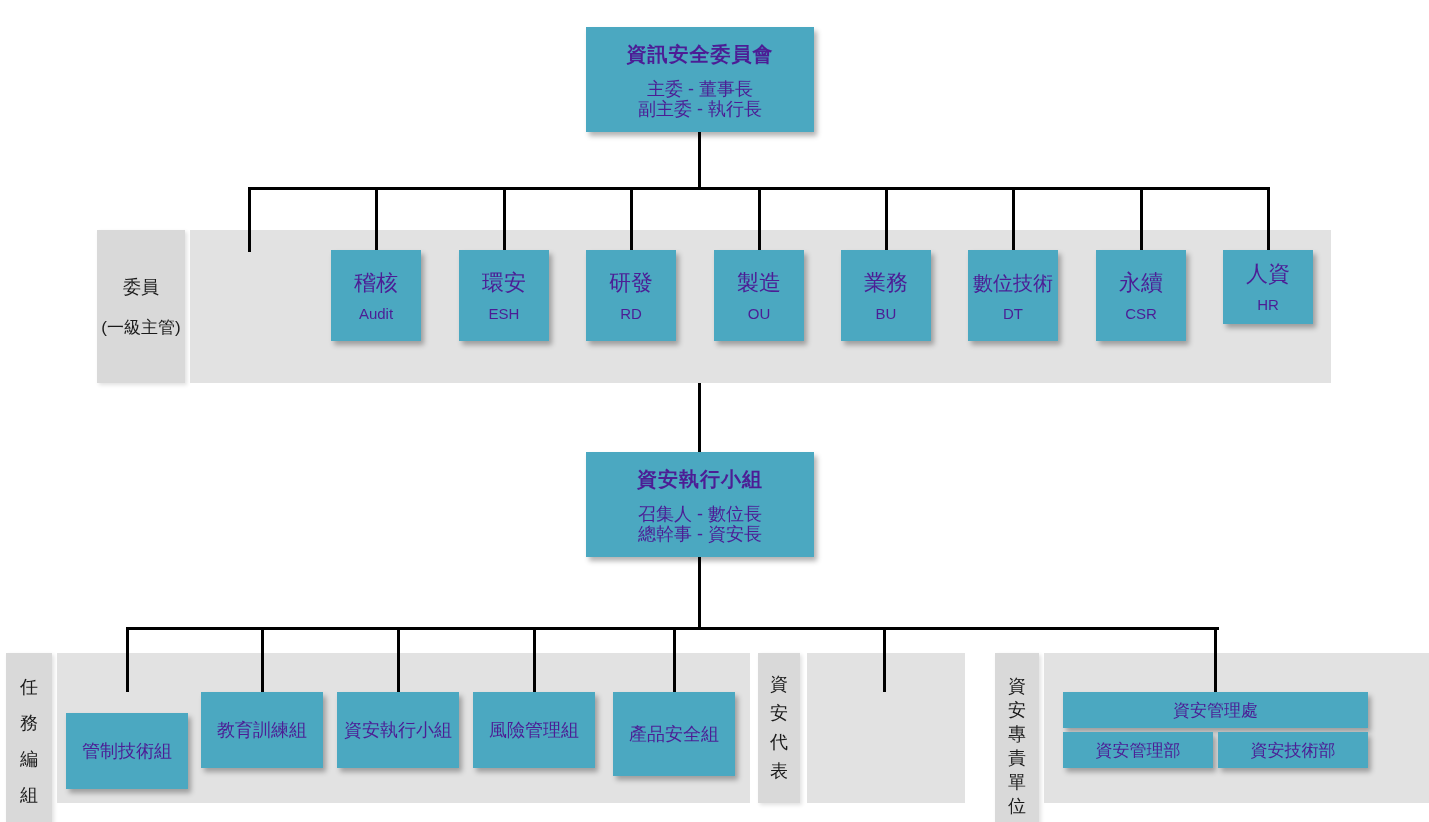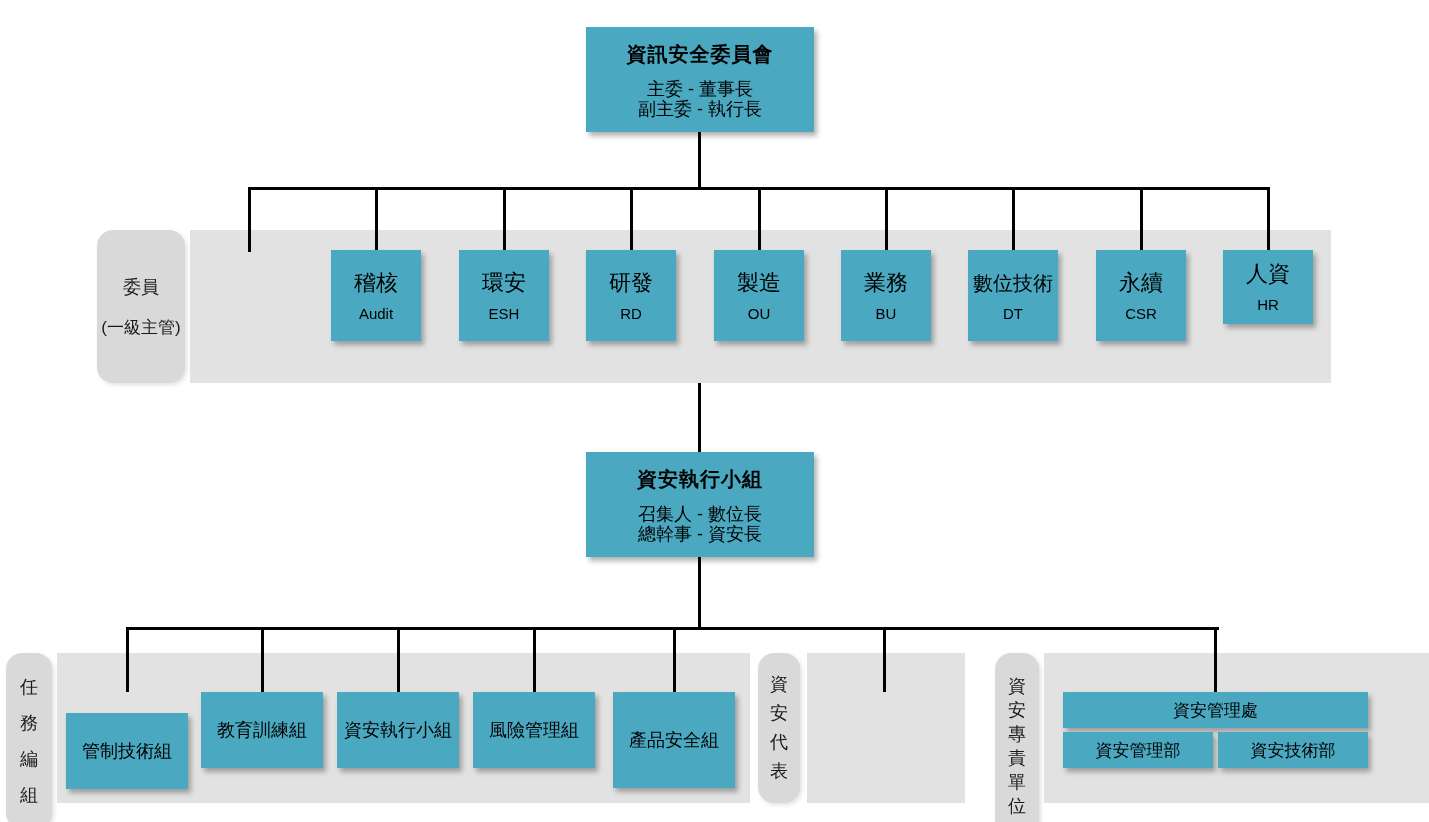--- a/index.html
+++ b/index.html
@@ -11,25 +11,25 @@
   }
   html,body{margin:0;padding:0;background:#ffffff;}
   .stage{
     position:relative;width:1429px;height:822px;background:#ffffff;
     font-family:"Liberation Sans",sans-serif;overflow:hidden;
   }
   .band{position:absolute;background:var(--band);z-index:0;}
   .labelbox{
     position:absolute;background:var(--label_band);z-index:0;
     display:flex;align-items:center;justify-content:center;
-    color:var(--label_text);box-shadow:2px 2px 4px rgba(0,0,0,0.12);border-radius:16px;
+    color:var(--label_text);box-shadow:2px 2px 4px rgba(0,0,0,0.12);
   }
   .line{position:absolute;background:var(--line);z-index:1;}
   .box{
-    position:absolute;background:var(--teal);color:#000000;z-index:2;
+    position:absolute;background:var(--teal);color:#4c1d95;z-index:2;
     display:flex;flex-direction:column;align-items:center;justify-content:center;
     text-align:center;box-shadow:3px 4px 5px rgba(0,0,0,0.30);
   }
   .hq .title{font-size:20px;font-weight:bold;letter-spacing:1px;margin-bottom:11px;}
   .hq .sub{font-size:18px;line-height:20px;}
   .member .zh{font-size:22px;line-height:26px;white-space:nowrap;margin-bottom:9px;}
   .member .en{font-size:15px;}
   .task{font-size:18px;white-space:nowrap;}
   .rep{font-size:17px;line-height:24px;}
   .dept{font-size:17px;white-space:nowrap;}
@@ -138,21 +138,21 @@
   </div>
   <div class="box task" style="left:201px;top:692px;width:122px;height:76px">
     <div>教育訓練組</div>
   </div>
   <div class="box task" style="left:337px;top:692px;width:122px;height:76px">
     <div>資安執行小組</div>
   </div>
   <div class="box task" style="left:473px;top:692px;width:122px;height:76px">
     <div>風險管理組</div>
   </div>
-  <div class="box task" style="left:613px;top:692px;width:122px;height:96px">
+  <div class="box task" style="left:613px;top:692px;width:122px;height:84px">
     <div>產品安全組</div>
   </div>
 
 
   <div class="box dept" style="left:1063px;top:692px;width:305px;height:36px">
     <div>資安管理處</div>
   </div>
   <div class="box dept" style="left:1063px;top:732px;width:150px;height:36px">
     <div>資安管理部</div>
   </div>

